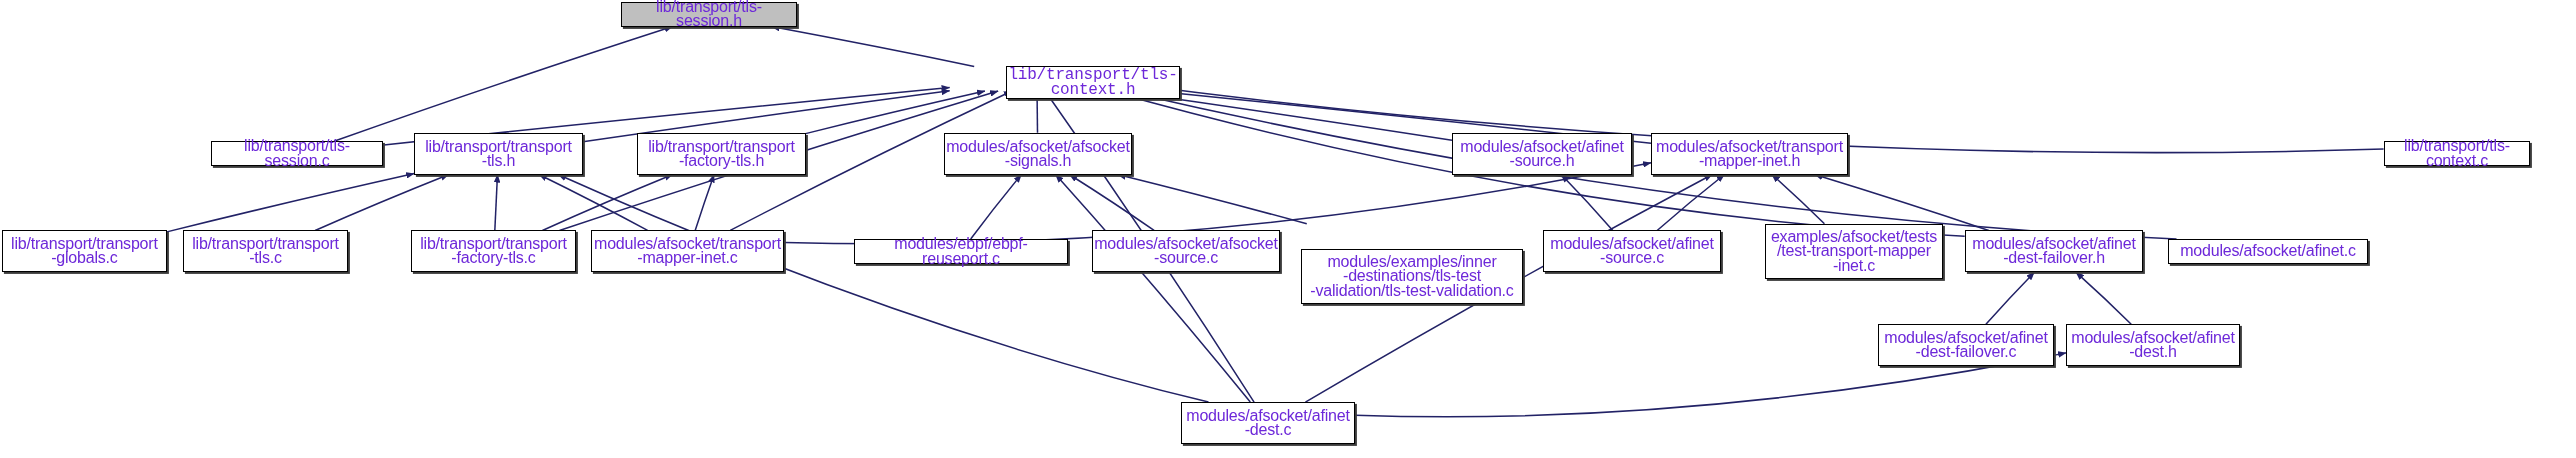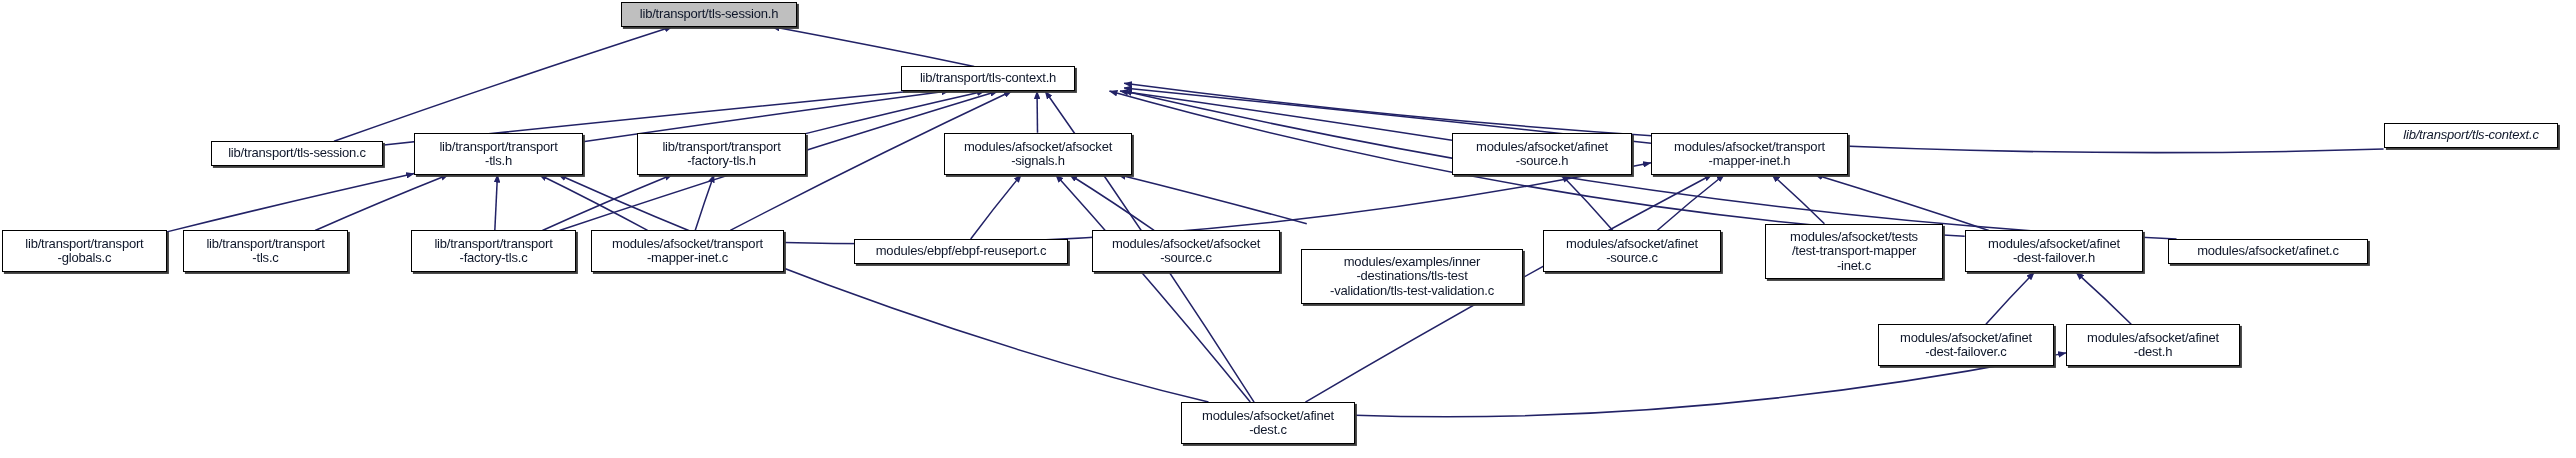--- a/index.html
+++ b/index.html
@@ -27,22 +27,22 @@
   }
   .node {
     position: absolute;
     box-sizing: border-box;
     display: flex;
     align-items: center;
     justify-content: center;
     text-align: center;
     border: 0.9px solid #000000;
     background: #ffffff;
-    color: #0f172a;
-    font-size: 13px;
+    color: #6d28d9;
+    font-size: 16px;
     line-height: 14.2px;
     letter-spacing: -0.2px;
     white-space: pre-line;
     padding: 0 2.8px;
     box-shadow: 1.9px 1.9px 0 0 #3b3b3b;
     z-index: 5;
   }
   .node.current {
     background: #bfbfbf;
   }
@@ -89,50 +89,50 @@
         <path d="M 2098.4 243.0 Q 2011.1 213.5 1914.6 184.0" fill="none" stroke="#222266" stroke-width="1.6" marker-end="url(#arrowhead)"></path>
         <path d="M 828.0 255.6 Q 1267.5 268.4 1742.0 171.6" fill="none" stroke="#222266" stroke-width="1.6" marker-end="url(#arrowhead)"></path>
         <path d="M 1377.4 424.0 Q 1581.3 304.0 1806.6 184.0" fill="none" stroke="#222266" stroke-width="1.6" marker-end="url(#arrowhead)"></path>
         <path d="M 2095.4 342.0 Q 2119.7 314.5 2146.6 287.0" fill="none" stroke="#222266" stroke-width="1.6" marker-end="url(#arrowhead)"></path>
         <path d="M 2248.7 342.0 Q 2221.0 314.5 2190.3 287.0" fill="none" stroke="#222266" stroke-width="1.6" marker-end="url(#arrowhead)"></path>
         <path d="M 1430.0 437.9 Q 1787.5 450.0 2180.0 372.1" fill="none" stroke="#222266" stroke-width="1.6" marker-end="url(#arrowhead)"></path>
       </g>
   </svg>
   <div id="node-layer">
       <div class="node current" style="left: 621px; top: 1.9px; width: 176px; height: 25px;">lib/transport/tls-session.h</div>
-      <div class="node" style="left: 901px; top: 66px; width: 174px; height: 25px;">lib/transport/tls-context.h</div>
+      <div class="node" style="left: 1006px; top: 66px; width: 174px; height: 33px; font-family: Liberation Mono, monospace;">lib/transport/tls-context.h</div>
       <div class="node" style="left: 211px; top: 141px; width: 172px; height: 25px;">lib/transport/tls-session.c</div>
       <div class="node" style="left: 414px; top: 133px; width: 169px; height: 42px;">lib/transport/transport
 -tls.h</div>
       <div class="node" style="left: 637px; top: 133px; width: 169px; height: 42px;">lib/transport/transport
 -factory-tls.h</div>
       <div class="node" style="left: 944px; top: 133px; width: 188px; height: 42px;">modules/afsocket/afsocket
 -signals.h</div>
       <div class="node" style="left: 1452px; top: 133px; width: 180px; height: 42px;">modules/afsocket/afinet
 -source.h</div>
       <div class="node" style="left: 1651px; top: 133px; width: 197px; height: 42px;">modules/afsocket/transport
 -mapper-inet.h</div>
-      <div class="node" style="left: 2384px; top: 123px; width: 174px; height: 25px; font-style: italic;">lib/transport/tls-context.c</div>
+      <div class="node" style="left: 2384px; top: 141px; width: 146px; height: 25px;">lib/transport/tls-context.c</div>
       <div class="node" style="left: 1.9px; top: 230px; width: 165px; height: 42px;">lib/transport/transport
 -globals.c</div>
       <div class="node" style="left: 183px; top: 230px; width: 165px; height: 42px;">lib/transport/transport
 -tls.c</div>
       <div class="node" style="left: 411px; top: 230px; width: 165px; height: 42px;">lib/transport/transport
 -factory-tls.c</div>
       <div class="node" style="left: 591px; top: 230px; width: 193px; height: 42px;">modules/afsocket/transport
 -mapper-inet.c</div>
       <div class="node" style="left: 854px; top: 239px; width: 214px; height: 25px;">modules/ebpf/ebpf-reuseport.c</div>
       <div class="node" style="left: 1092px; top: 230px; width: 188px; height: 42px;">modules/afsocket/afsocket
 -source.c</div>
       <div class="node" style="left: 1301px; top: 224px; width: 222px; height: 55px; margin-top: 25px;">modules/examples/inner
 -destinations/tls-test
 -validation/tls-test-validation.c</div>
       <div class="node" style="left: 1543px; top: 230px; width: 178px; height: 42px;">modules/afsocket/afinet
 -source.c</div>
-      <div class="node" style="left: 1765px; top: 224px; width: 178px; height: 55px;">modules/afsocket/tests
+      <div class="node" style="left: 1765px; top: 224px; width: 178px; height: 55px;">examples/afsocket/tests
 /test-transport-mapper
 -inet.c</div>
       <div class="node" style="left: 1965px; top: 230px; width: 178px; height: 42px;">modules/afsocket/afinet
 -dest-failover.h</div>
       <div class="node" style="left: 2168px; top: 239px; width: 200px; height: 25px;">modules/afsocket/afinet.c</div>
       <div class="node" style="left: 1878px; top: 324px; width: 176px; height: 42px;">modules/afsocket/afinet
 -dest-failover.c</div>
       <div class="node" style="left: 2066px; top: 324px; width: 174px; height: 42px;">modules/afsocket/afinet
 -dest.h</div>
       <div class="node" style="left: 1181px; top: 402px; width: 174px; height: 42px;">modules/afsocket/afinet

